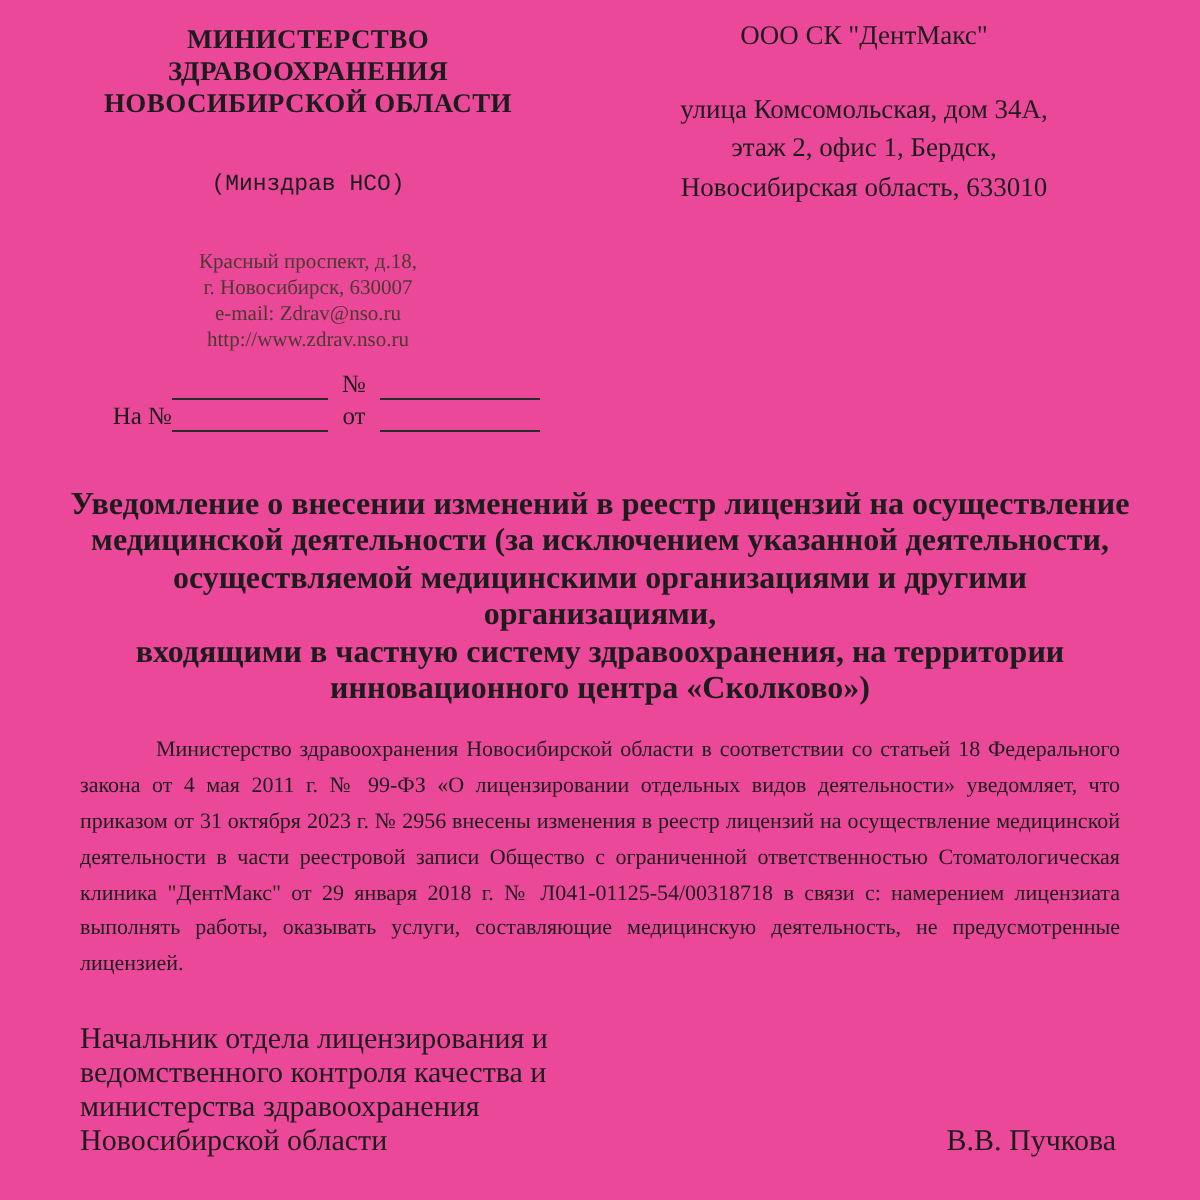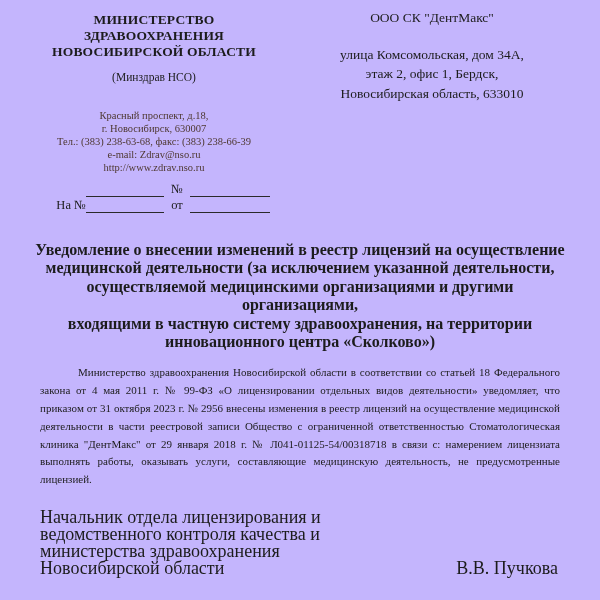--- a/index.html
+++ b/index.html
@@ -5,21 +5,21 @@
   html, body {
     margin: 0;
     padding: 0;
     background: #ffffff;
   }
   .page {
     position: relative;
     width: 600px;
     height: 600px;
     box-sizing: border-box;
-    background: #c4b5fd;
+    background: #ec4899;
     color: #1c1c1c;
     font-family: "Liberation Serif", "DejaVu Serif", serif;
     padding: 8px 28px 6px 28px;
     overflow: hidden;
   }
 
   
   .letterhead {
     display: flex;
     justify-content: space-between;
@@ -30,22 +30,23 @@
     text-align: center;
     padding-top: 4px;
   }
   .ministry-name {
     font-weight: bold;
     font-size: 13.5px;
     line-height: 16px;
     letter-spacing: 0.2px;
   }
   .short-name {
-    margin-top: 11px;
+    margin-top: 26px;
     font-size: 11.5px;
+    font-family: Liberation Mono, monospace;
   }
   .contact {
     margin-top: 26px;
     font-size: 10.5px;
     line-height: 13px;
     color: #4e3831;
   }
   .recipient {
     width: 280px;
     text-align: center;
@@ -103,21 +104,21 @@
     font-size: 11px;
     line-height: 17.8px;
   }
 
   
   .signature {
     display: flex;
     justify-content: space-between;
     align-items: flex-end;
     margin: 20px 14px 0 12px;
-    font-size: 18px;
+    font-size: 15px;
     line-height: 17px;
   }
   .position-block { text-align: left; }
   .sig-name { white-space: nowrap; }
 </style>
 </head>
 <body>
 
 <div class="page">
 
@@ -126,21 +127,20 @@
     <div class="sender">
       <div class="ministry-name">
         <div>МИНИСТЕРСТВО</div>
         <div>ЗДРАВООХРАНЕНИЯ</div>
         <div>НОВОСИБИРСКОЙ ОБЛАСТИ</div>
       </div>
       <div class="short-name">(Минздрав НСО)</div>
       <div class="contact">
         <div>Красный проспект, д.18,</div>
         <div>г. Новосибирск, 630007</div>
-        <div>Тел.: (383) 238-63-68, факс: (383) 238-66-39</div>
         <div>e-mail: Zdrav@nso.ru</div>
         <div>http://www.zdrav.nso.ru</div>
       </div>
 
       <div class="ref-block">
         <div class="ref-row">
           <span class="ref-label"> </span>
           <span class="ref-line"></span>
           <span class="ref-mid">№</span>
           <span class="ref-line second"></span>

